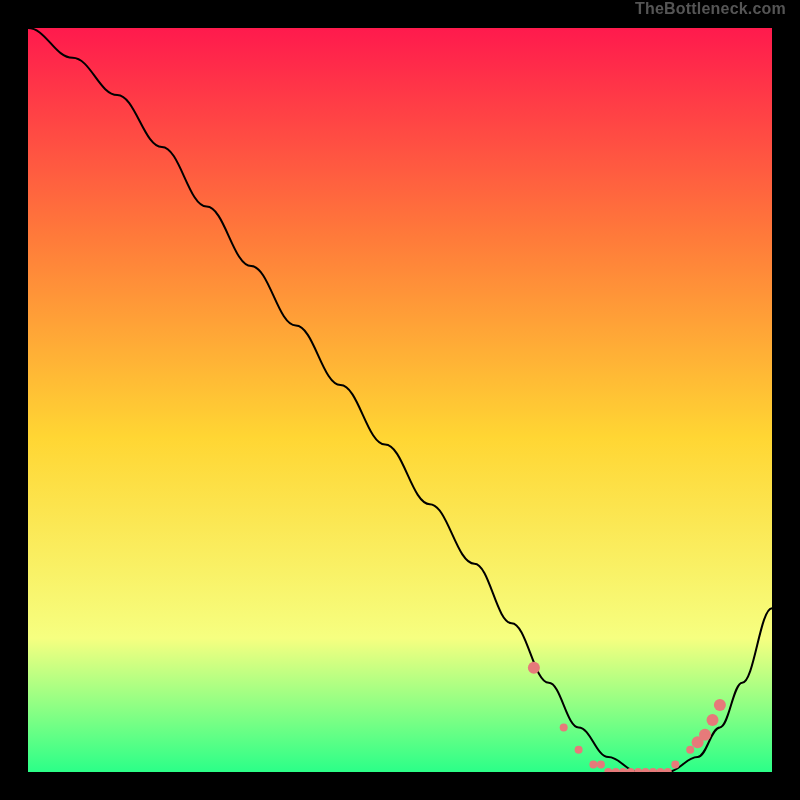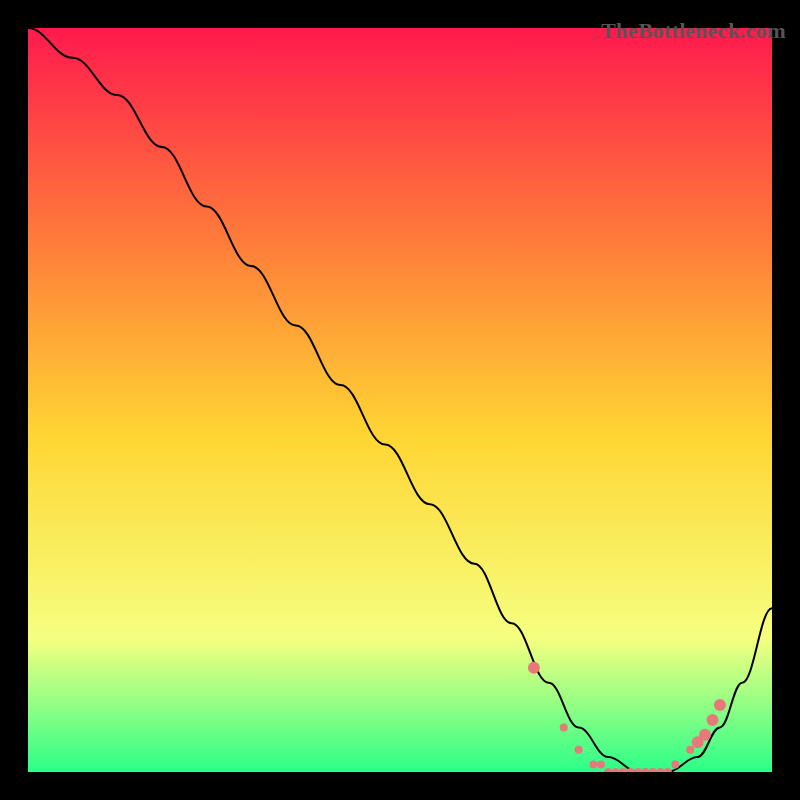--- a/index.html
+++ b/index.html
@@ -12,28 +12,27 @@
     font-family: Arial, Helvetica, sans-serif;
   }
   .frame {
     position: relative;
     width: 800px;
     height: 800px;
     background: #000;
   }
   .watermark {
     position: absolute;
-    top: 18px;
+    top: 0;
     right: 14px;
     color: #555;
-    font-size: 22px;
+    font-size: 16px;
     font-weight: 600;
     letter-spacing: 0.2px;
     z-index: 20;
-    font-family: Liberation Serif, serif;
   }
   .plot {
     position: absolute;
     top: 28px;
     left: 28px;
     width: 744px;
     height: 744px;
     overflow: hidden;
   }
   .plot svg {

